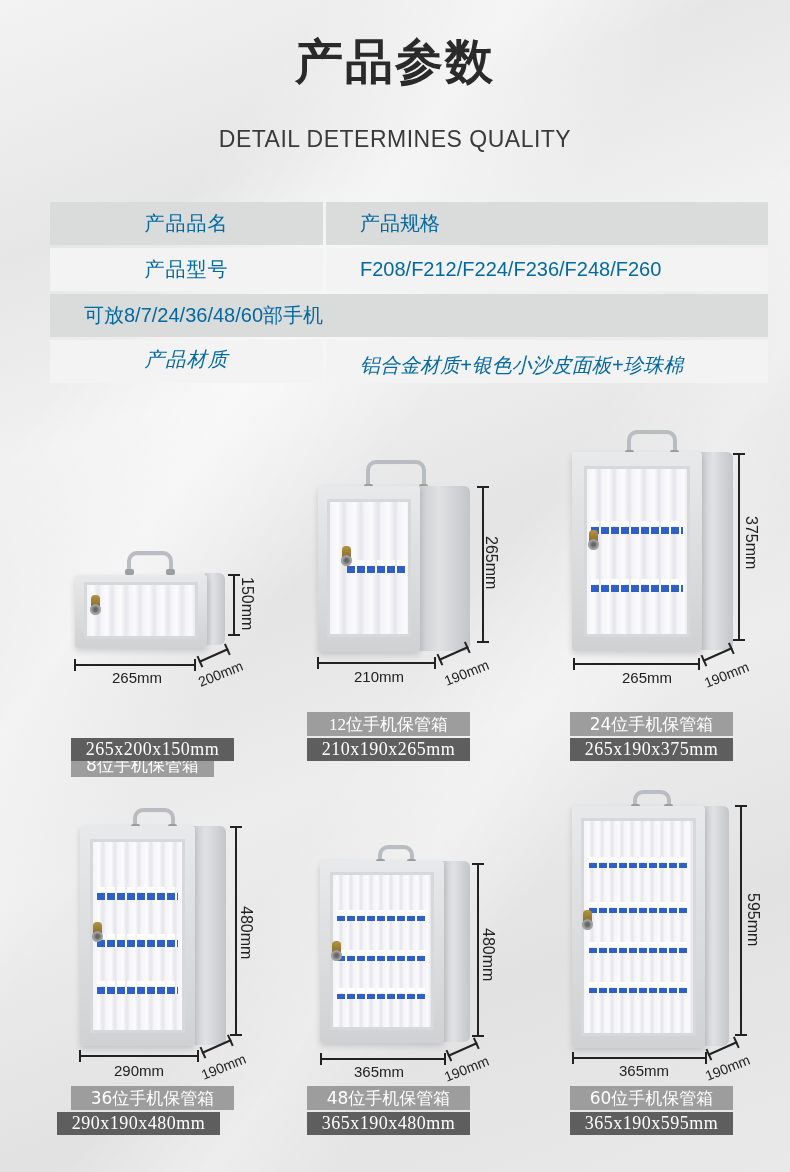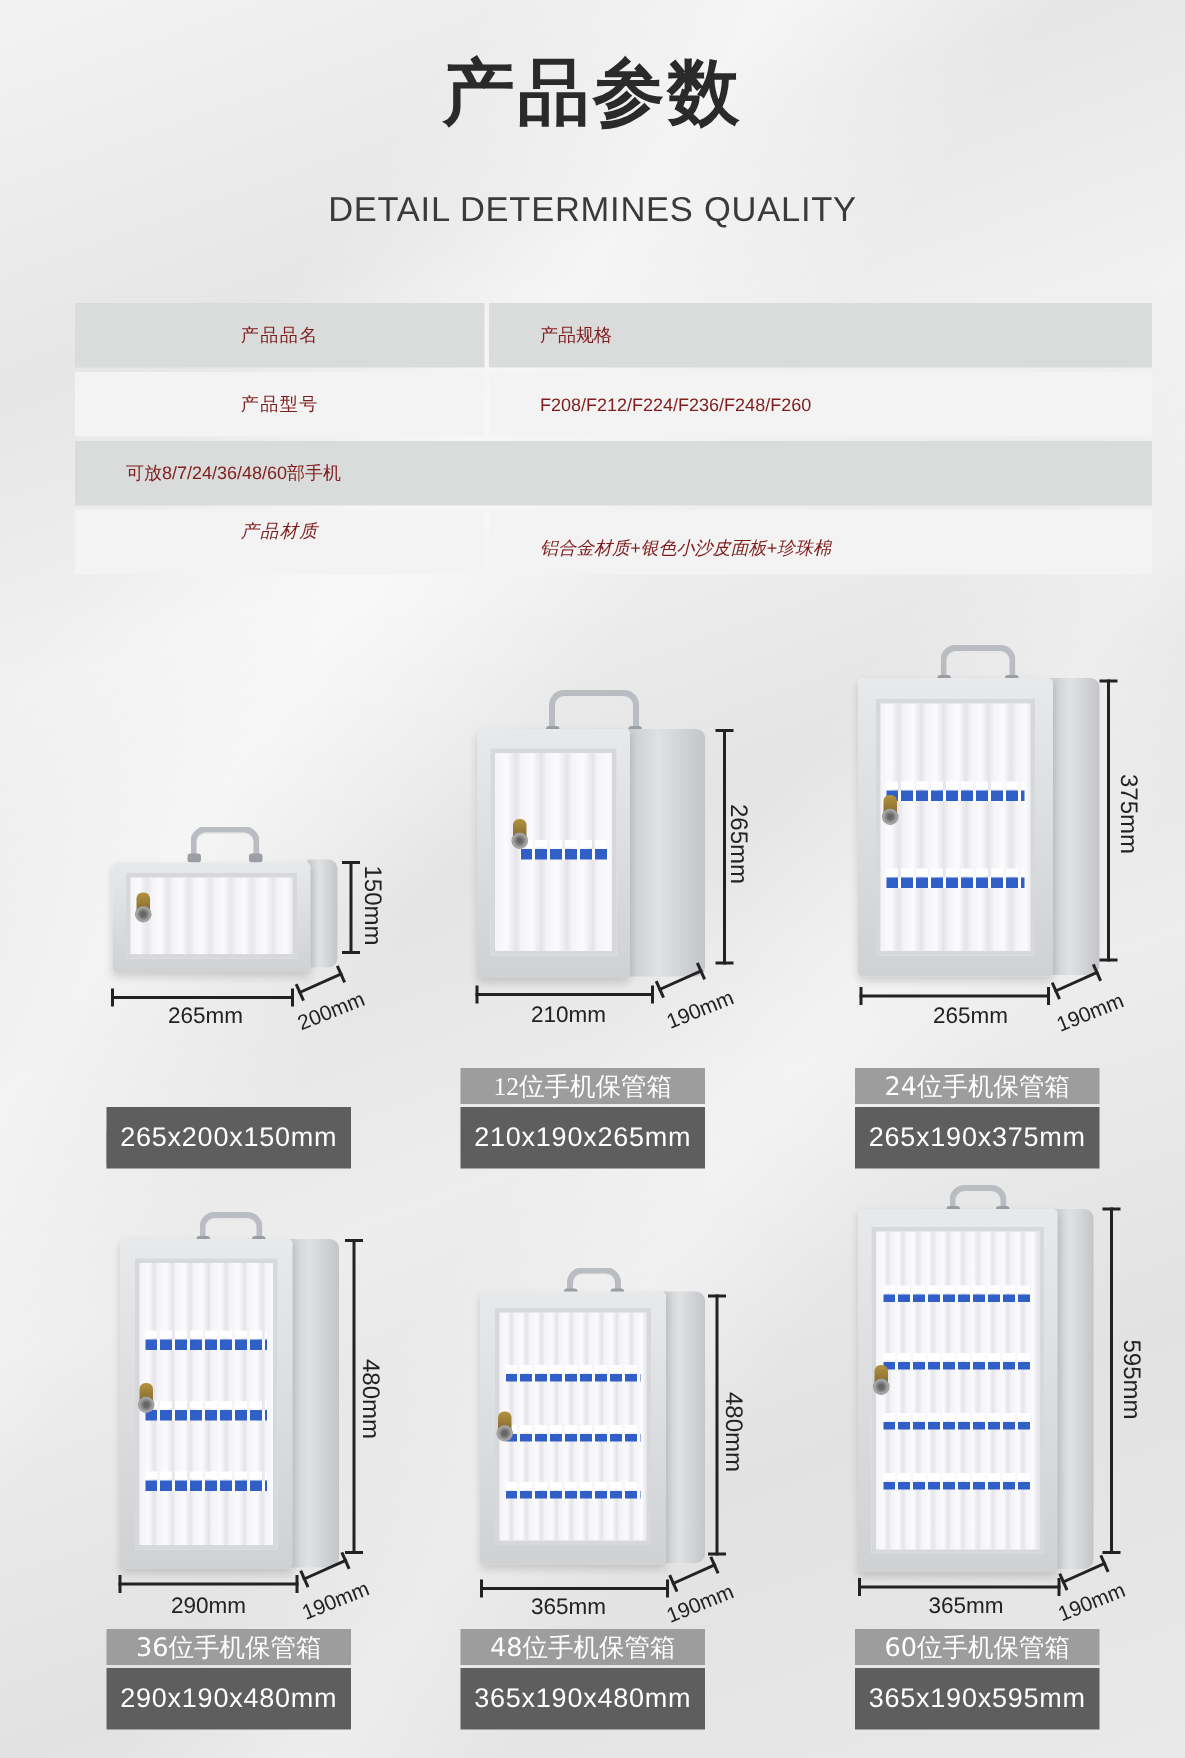--- a/index.html
+++ b/index.html
@@ -27,21 +27,21 @@
     text-align: center; font-size: 23px; color: #3a3a3a; letter-spacing: 0.5px;
     font-family: "Liberation Sans", sans-serif;
   }
   .spec-table {
     position: absolute; left: 50px; top: 202px; width: 718px;
   }
   .spec-row {
     display: flex; height: 43px; margin-bottom: 3px;
   }
   .spec-row .k, .spec-row .v {
-    display: flex; align-items: center; font-size: 12px; color: #7f1d1d;
+    display: flex; align-items: center; font-size: 20px; color: #0369a1;
   }
   .spec-row .k { width: 273px; justify-content: center; margin-right: 3px; letter-spacing: 1px; }
   .spec-row .v { flex: 1; padding-left: 34px; font-family: "Liberation Sans", "DejaVu Sans", sans-serif; }
   .spec-row.odd .k, .spec-row.odd .v { background: #dadbdb; }
   .spec-row.even .k, .spec-row.even .v { background: #f3f3f3; }
   .spec-row.last .v { padding-top: 8px; font-style: italic; }
   .spec-row.last .k { align-items: flex-start; padding-top: 6px; font-style: italic; }
 
   .product { position: absolute; }
   .case { position: absolute; }
@@ -103,23 +103,23 @@
 
   .dim-label { position: absolute; font-size: 15px; color: #222; font-family: "Liberation Sans", sans-serif; }
   .dim-label.vert { transform: rotate(90deg); transform-origin: left top; white-space: nowrap; font-size: 16px; }
   .dim-label.diag { transform: rotate(-22deg); transform-origin: left top; font-size: 14px; white-space: nowrap; }
 
   .badge-name {
     position: absolute; height: 24px; background: #9d9d9d; color: #fff;
     font-size: 17px; display: flex; align-items: center; justify-content: center;
   }
   .badge-size {
-    position: absolute; height: 41px; background: #5e5e5e; color: #fff;
+    position: absolute; height: 23px; background: #5e5e5e; color: #fff;
     font-size: 18px; display: flex; align-items: center; justify-content: center;
-    font-family: Liberation Sans, sans-serif; letter-spacing: 0.5px;
+    font-family: Liberation Serif, serif; letter-spacing: 0.5px;
   }
 </style>
 </head>
 <body>
 
 <div class="sheen"></div>
 
 <h1 class="title">产品参数</h1>
 <div class="subtitle">DETAIL DETERMINES QUALITY</div>
 
@@ -221,21 +221,21 @@
       <div class="lock" style="left:13px;top:96px;"></div>
     </div>
   </div>
   <div class="dim-v" style="left:235px;top:826px;height:210px;"></div>
   <div class="dim-label vert" style="left:255px;top:906px;">480mm</div>
   <div class="dim-h" style="left:79px;top:1055px;width:120px;"></div>
   <div class="dim-label" style="left:114px;top:1062px;">290mm</div>
   <div class="dim-d" style="left:202px;top:1052px;width:32px;"></div>
   <div class="dim-label diag" style="left:199px;top:1068px;">190mm</div>
   <div class="badge-name" style="left:71px;top:1086px;width:163px;">36位手机保管箱</div>
-  <div class="badge-size" style="left:71px;top:1112px;width:163px;">290x190x480mm</div>
+  <div class="badge-size" style="left:57px;top:1112px;width:163px;">290x190x480mm</div>
 </div>
 
 <div class="product">
   <div class="case">
     <div class="handle" style="left:378px;top:845px;width:36px;height:16px;"></div>
     <div class="box-side" style="left:442px;top:861px;width:28px;height:181px;"></div>
     <div class="box-front" style="left:320px;top:861px;width:124px;height:182px;">
       <div class="frame-inner" style="left:8%;right:8%;top:6%;bottom:7%;">
         <div class="foam" style="background:repeating-linear-gradient(90deg,#f4f4f8 0px,#fbfbfd 5px,#e4e4ea 8px,#f1f1f5 10px);"></div>
         <div class="num-row" style="top:27%;height:5px;"></div>

